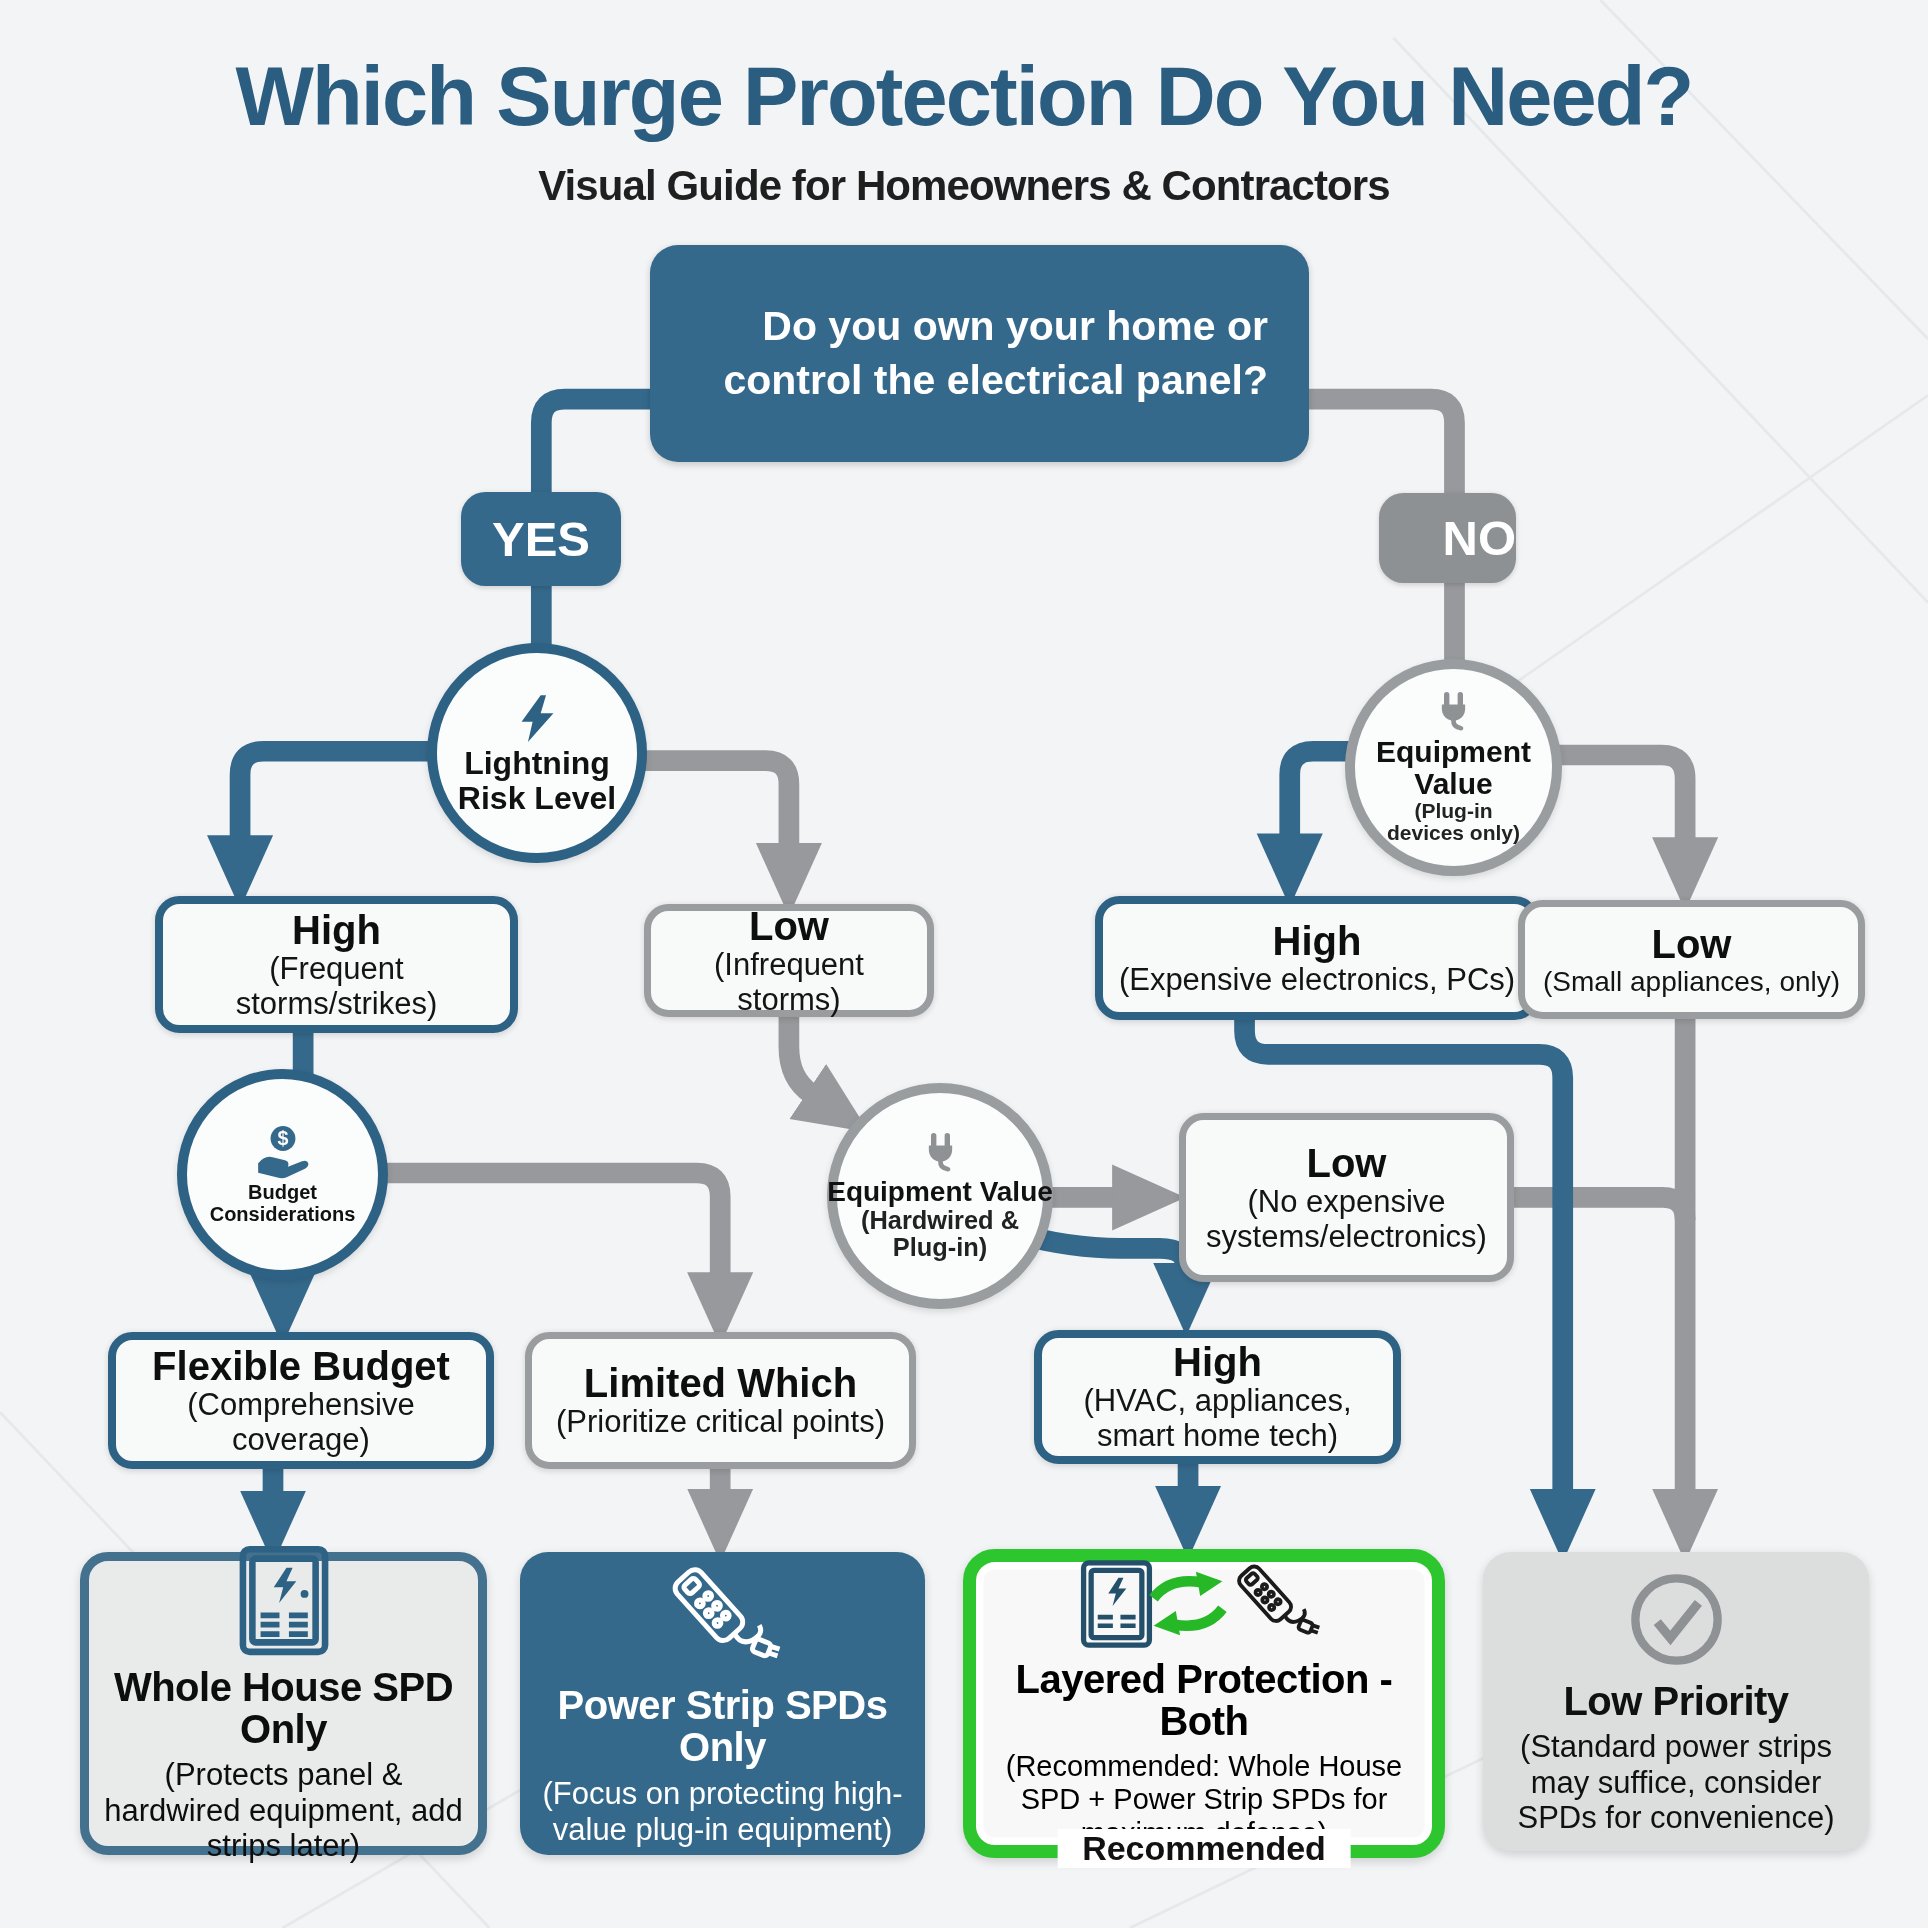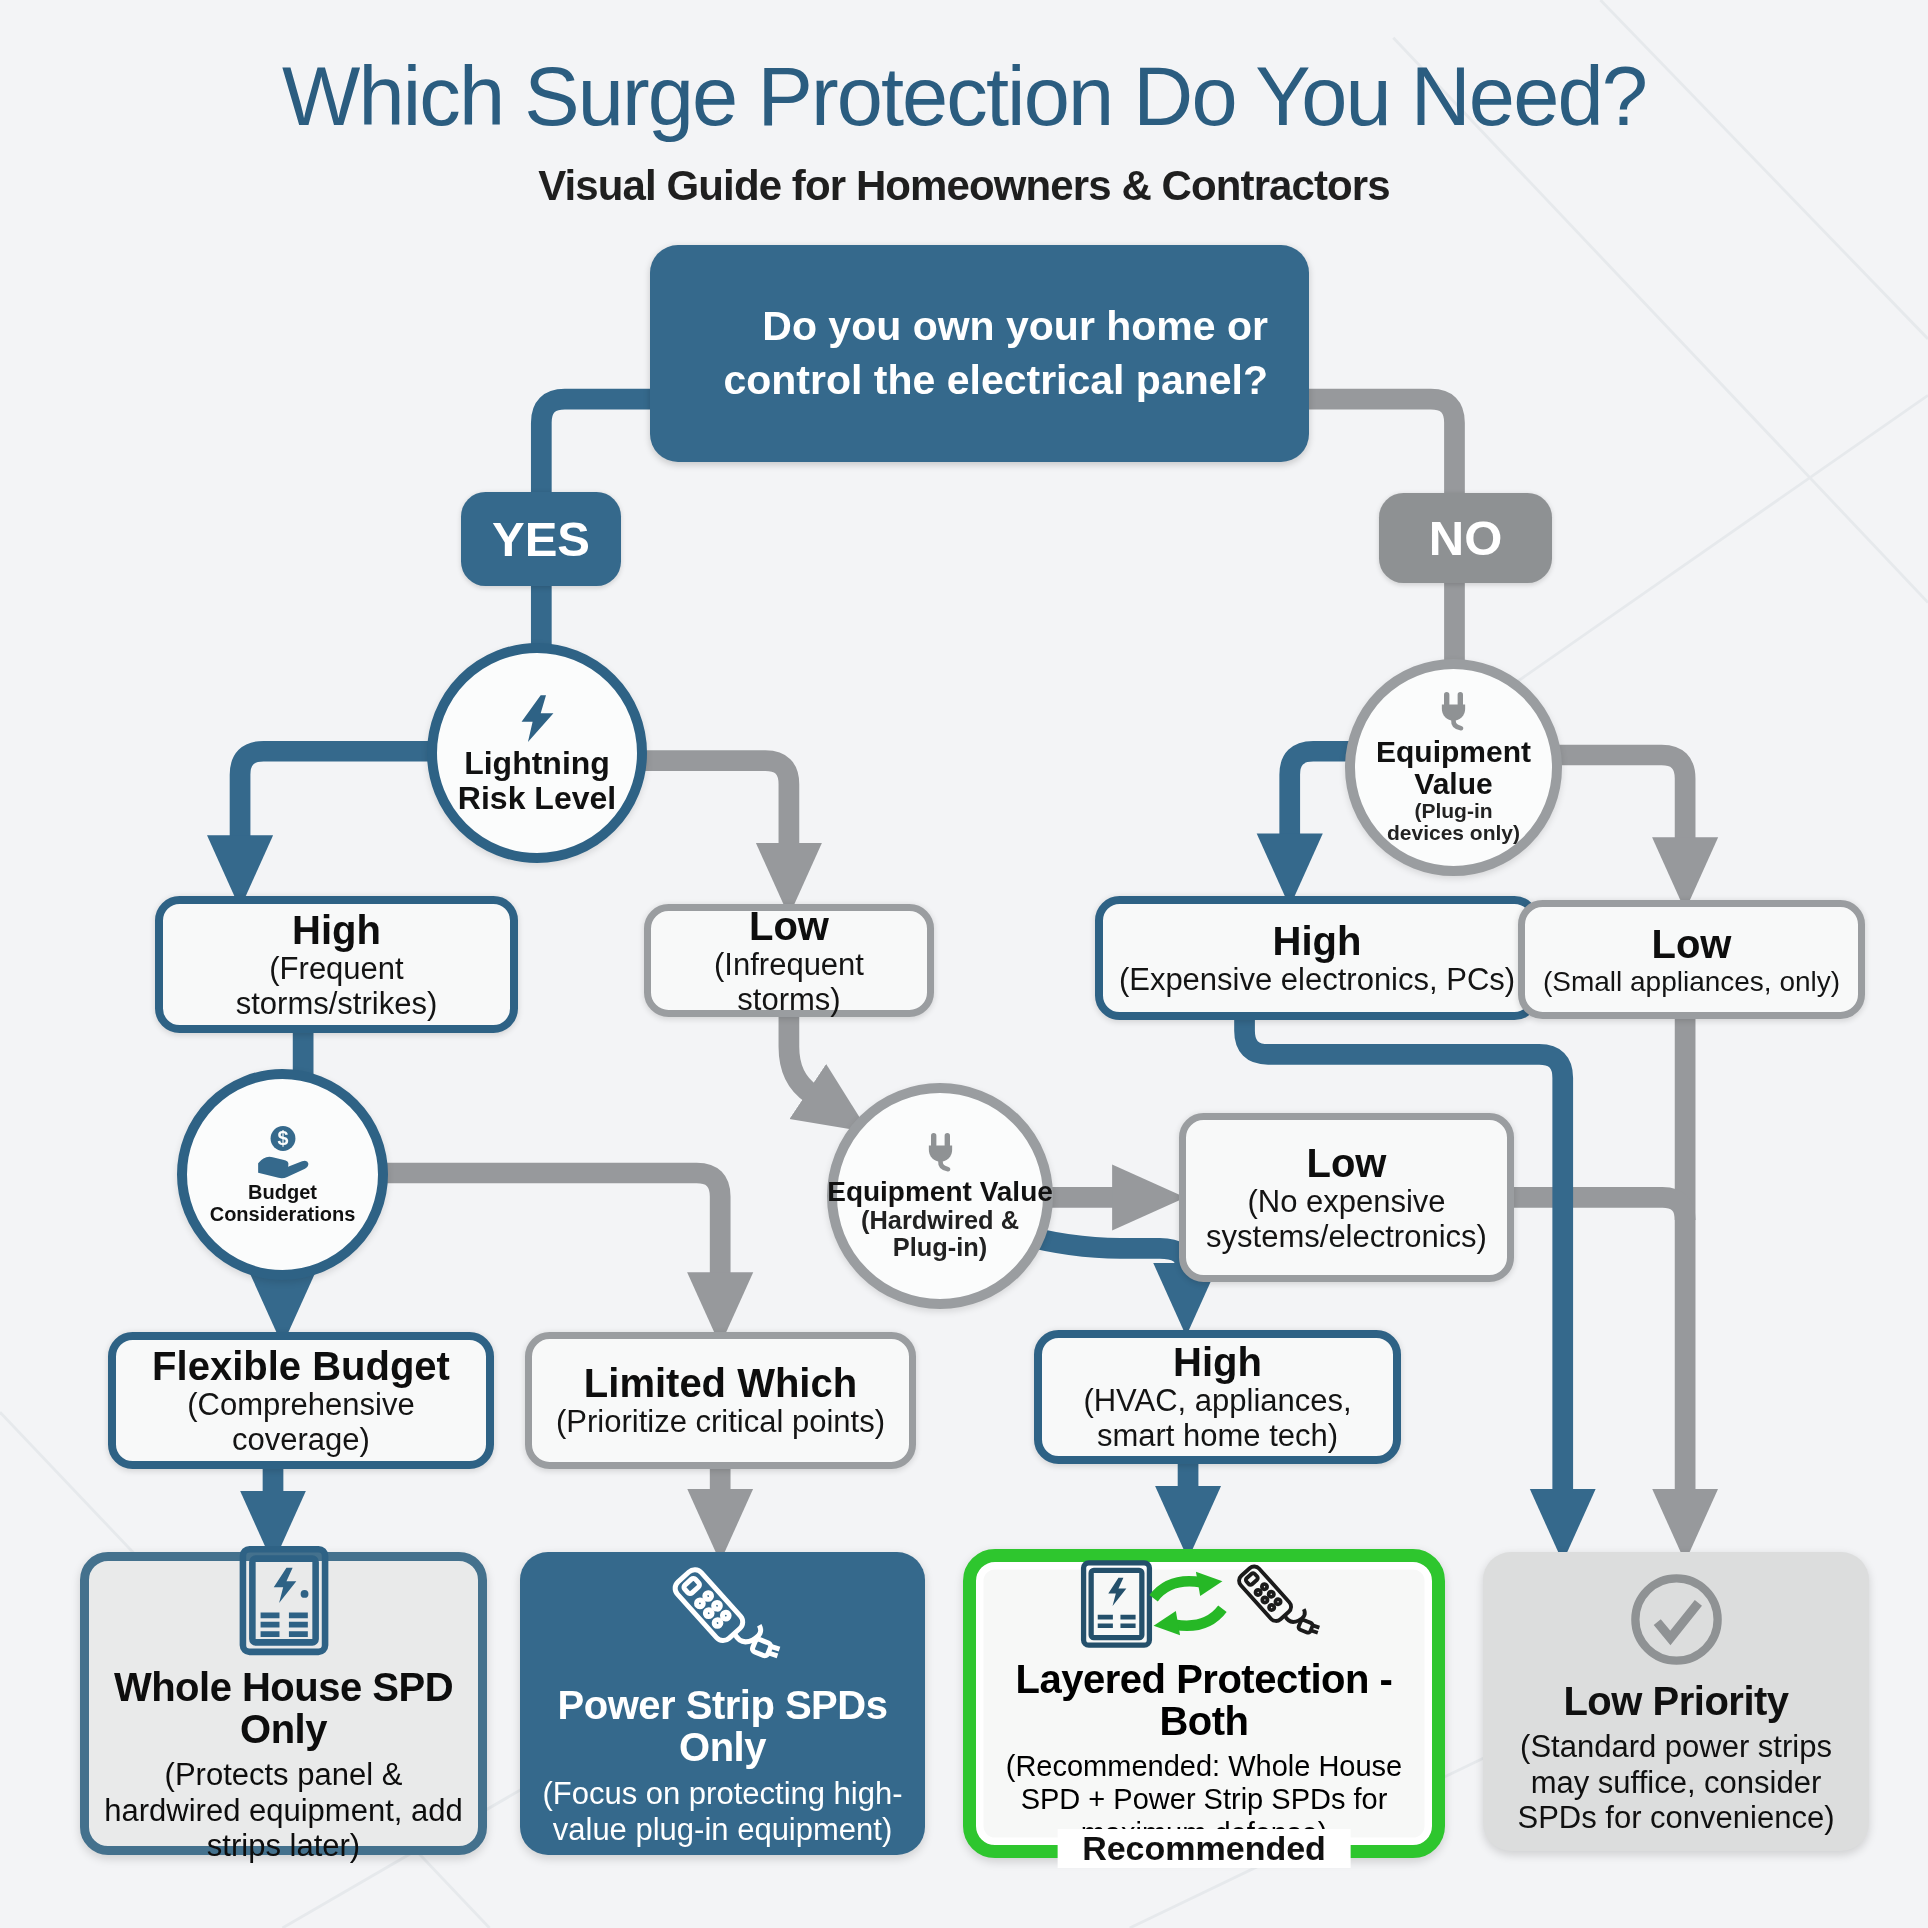--- a/index.html
+++ b/index.html
@@ -12,28 +12,28 @@
   body{font-family:"Liberation Sans","DejaVu Sans",sans-serif;background:#eef0f2;}
   .canvas{position:relative;width:1928px;height:1928px;background:#f3f4f6;overflow:hidden;}
   svg.connectors{position:absolute;left:0;top:0;z-index:1;}
   .ln{fill:none;stroke-width:22;}
   .ln.blue{stroke:var(--blue);}
   .ln.gray{stroke:var(--gray);}
   .decor{fill:none;stroke:#e6e9ec;stroke-width:3;}
   #arrB path{fill:var(--blue);} #arrG path{fill:var(--gray);}
 
   .node{position:absolute;z-index:2;display:flex;flex-direction:column;align-items:center;justify-content:center;text-align:center;}
-  .hd-title{left:0;top:49px;width:1928px;font-size:83px;font-weight:normal;letter-spacing:-1.9px;color:var(--titleblue);}
+  .hd-title{left:0;top:49px;width:1928px;font-size:83px;font-weight:bold;letter-spacing:-1.9px;color:var(--titleblue);}
   .hd-sub{left:0;top:162px;width:1928px;font-size:42px;font-weight:bold;letter-spacing:-0.9px;color:#1f1f1f;}
 
   .qbox{left:650px;top:245px;width:659px;height:217px;background:var(--blue);border-radius:28px;
         color:#fff;font-size:41px;font-weight:bold;line-height:1.3;padding:0 41px;box-shadow:0 2.8px 7.5px rgba(0,0,0,.18);text-align:right;}
   .pill{border-radius:24.5px;color:#fff;font-size:49px;font-weight:bold;box-shadow:0 1.9px 5.6px rgba(0,0,0,.15);}
   .pill.yes{left:461px;top:492px;width:160px;height:94px;background:var(--blue);}
-  .pill.no{left:1379px;top:493px;width:173px;height:90px;background:var(--grayfill);}
+  .pill.no{left:1379px;top:493px;width:137px;height:90px;background:var(--grayfill);align-items:flex-end;}
 
   .circle{background:#fbfcfc;border-radius:50%;box-shadow:0 2.8px 7.5px rgba(0,0,0,.12);padding:9.4px;}
   .circle .t1{font-weight:bold;color:#111;line-height:1.08;}
   .circle .t2{font-weight:bold;color:#222;line-height:1.05;}
   .c-lightning{left:427px;top:643px;width:220px;height:220px;border:10.4px solid var(--blueborder);}
   .c-lightning .t1{font-size:32px;width:169px;}
   .c-equip-plugin{left:1345px;top:659px;width:217px;height:217px;border:10.4px solid var(--grayborder);}
   .c-equip-plugin .t1{font-size:30px;width:160px;}
   .c-equip-plugin .t2{font-size:21px;width:160px;}
   .c-budget{left:177px;top:1069px;width:211px;height:211px;border:10.4px solid var(--blueborder);}

